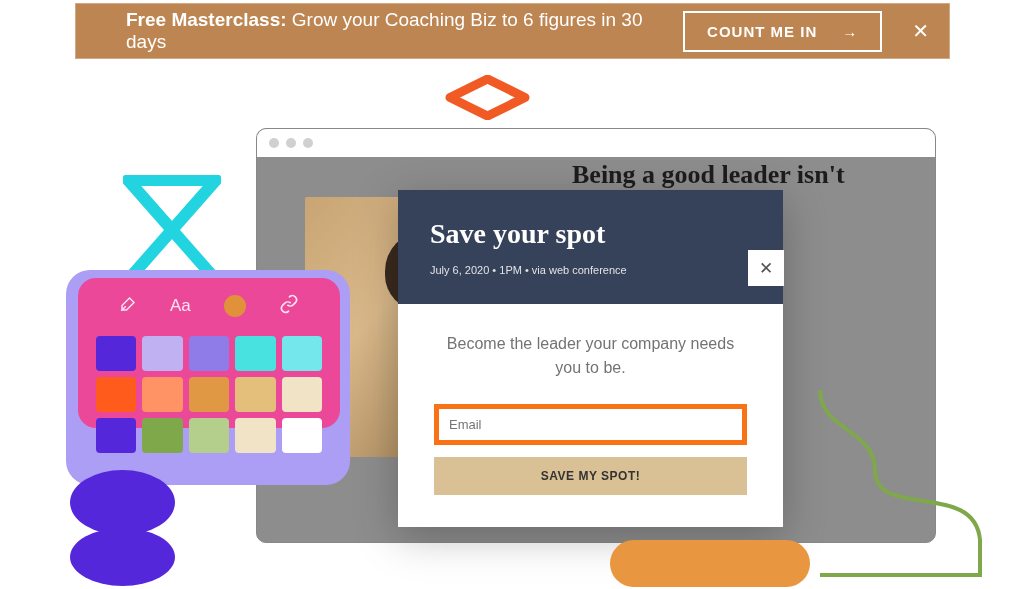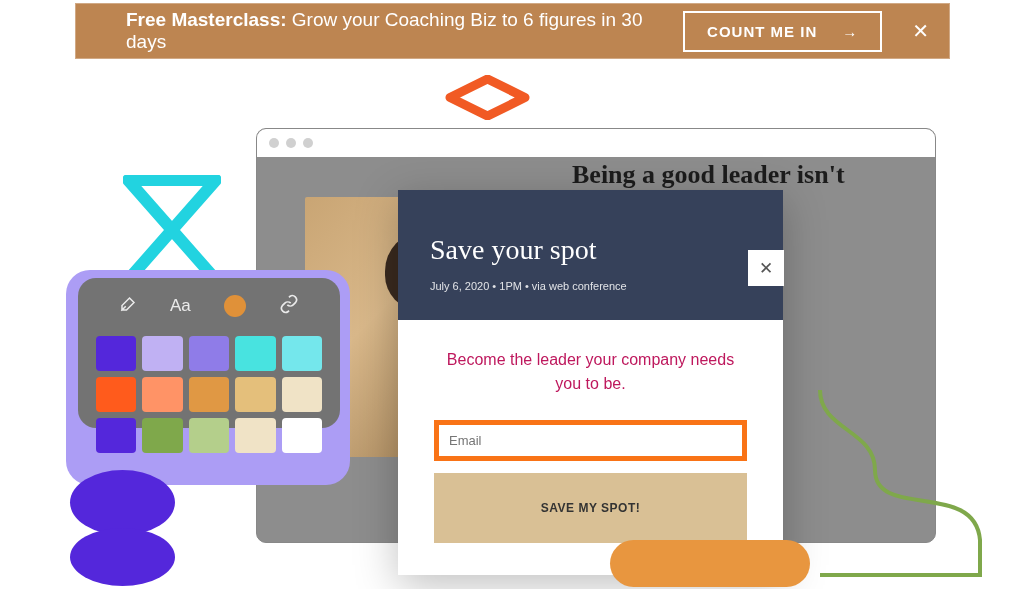--- a/index.html
+++ b/index.html
@@ -150,49 +150,48 @@
   box-shadow: 0 10px 40px rgba(0,0,0,0.25);
 }
 .popup-header {
   background: #36415a;
   color: #fff;
   padding: 28px 32px;
 }
 .popup-header h2 {
   font-family: Georgia, serif;
   font-size: 28px;
-  font-weight: 400;
+  font-weight: 700;
   margin-bottom: 14px;
-  margin-top: 16px;
 }
 .popup-meta {
   font-size: 11px;
   opacity: 0.85;
 }
 .popup-body {
   padding: 28px 36px 32px;
   text-align: center;
 }
 .popup-body p {
   font-size: 16px;
-  color: #be185d;
+  color: #737373;
   margin-bottom: 24px;
   line-height: 1.5;
 }
 .popup-body input {
   width: 100%;
   padding: 8px 10px;
   border: 5px solid #f97316;
   font-size: 13px;
   margin-bottom: 12px;
   color: #999;
 }
 .popup-body button {
   width: 100%;
-  padding: 28px;
+  padding: 12px;
   background: #d9c095;
   border: none;
   font-size: 12px;
   font-weight: 700;
   letter-spacing: 0.5px;
   cursor: pointer;
   color: #333;
 }
 .popup-close {
   position: absolute;
@@ -218,21 +217,21 @@
   height: 215px;
   background: #ac9df5;
   border-radius: 24px;
 }
 .panel {
   position: absolute;
   top: 278px;
   left: 78px;
   width: 262px;
   height: 150px;
-  background: #737373;
+  background: #ec4899;
   border-radius: 18px;
   padding: 16px 18px;
   color: #fff;
 }
 .panel-tabs {
   display: flex;
   align-items: center;
   justify-content: space-around;
   margin-bottom: 18px;
   padding: 0 6px;

